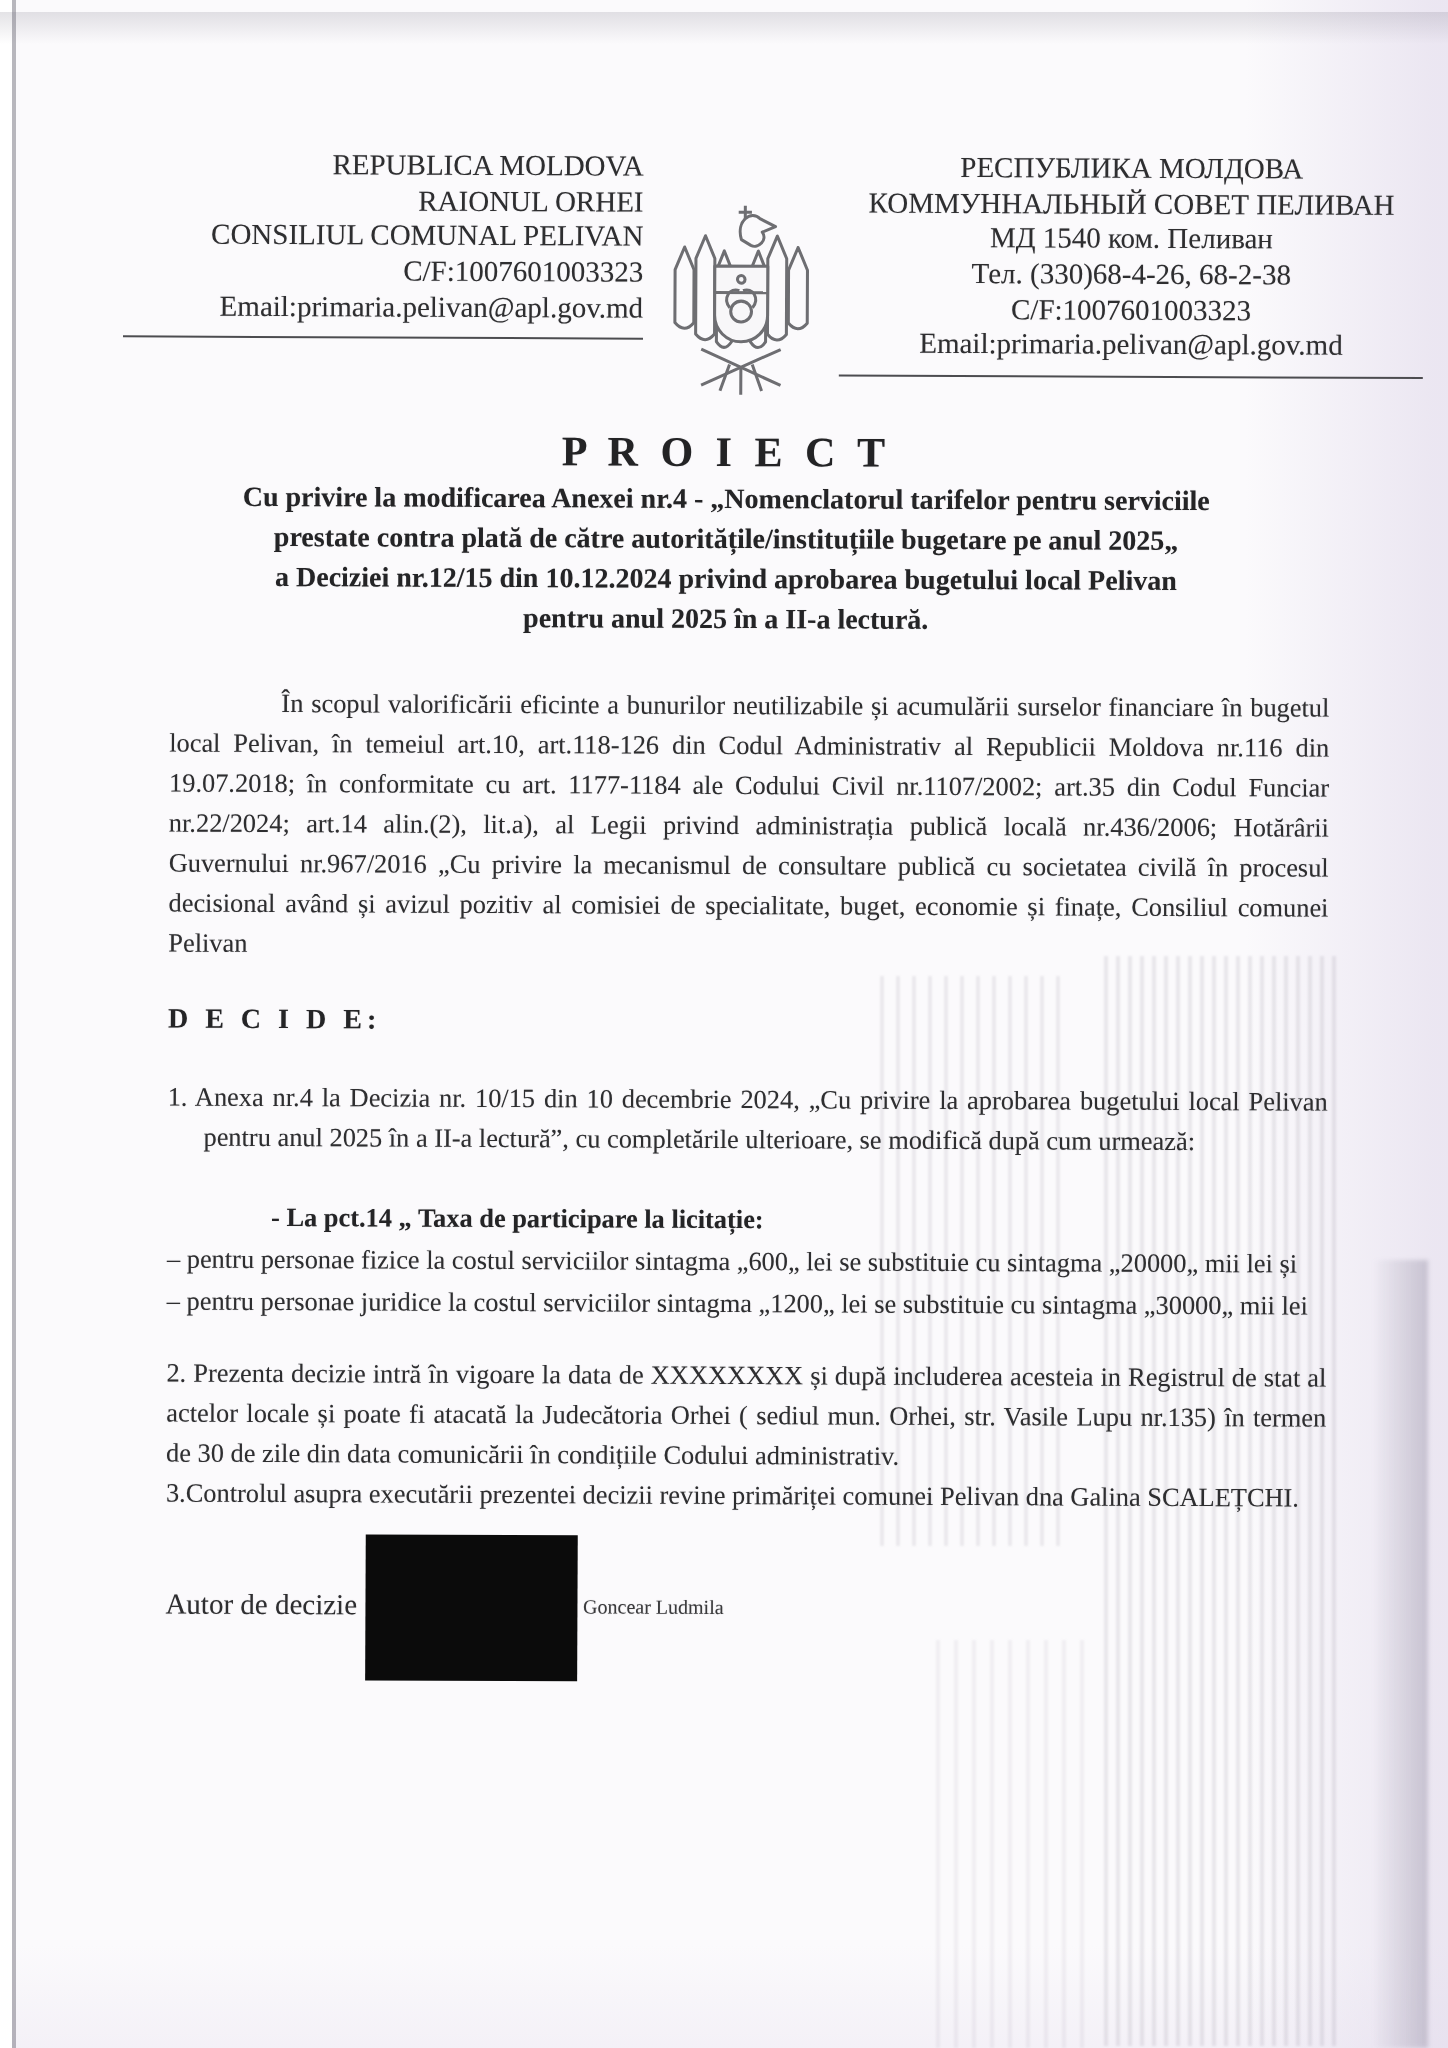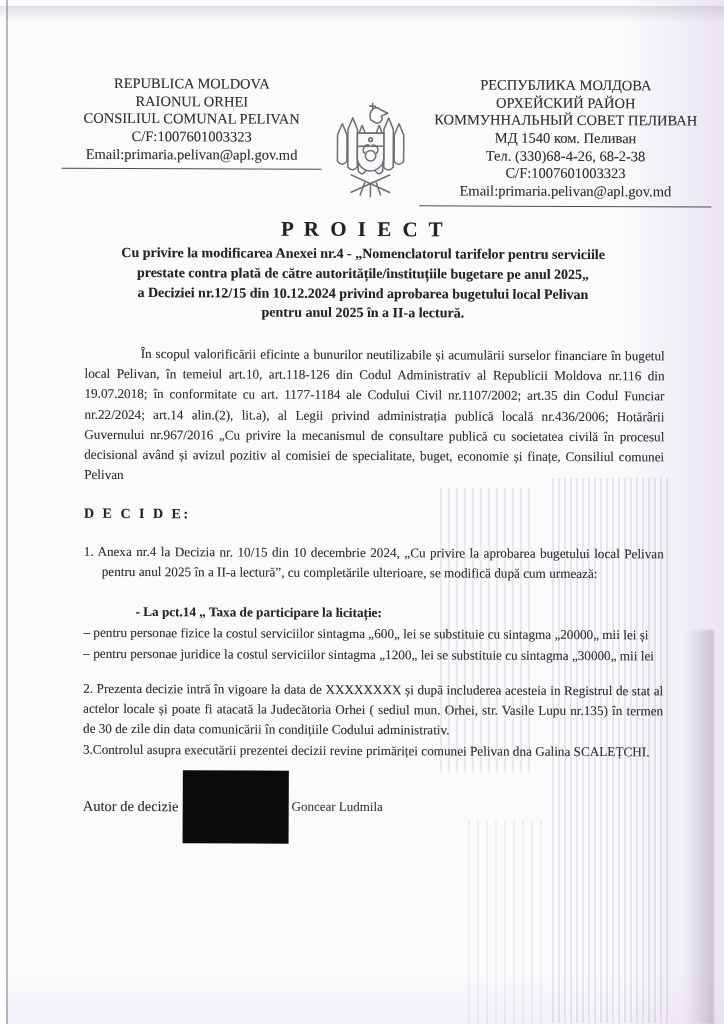--- a/index.html
+++ b/index.html
@@ -33,21 +33,21 @@
     background:repeating-linear-gradient(90deg, rgba(108,102,122,.13) 0 2px, transparent 2px 6px);}
   .streak-c{left:686px;top:630px;width:28px;height:394px;
     background:linear-gradient(90deg, transparent, rgba(96,90,115,.26));filter:blur(1px);}
   .streak-d{left:468px;top:820px;width:76px;height:204px;
     background:repeating-linear-gradient(90deg, rgba(108,102,122,.08) 0 2px, transparent 2px 9px);}
   
   .header{display:flex;align-items:flex-start;margin:0 20px 0 60px;}
   .header-col{font-size:14.5px;line-height:1.22;text-align:center;
     padding-bottom:5px;border-bottom:1.5px solid #4c4c50;}
   .header-col span{display:block;white-space:nowrap;}
-  .col-left{flex:0 0 260px;}
+  .col-left{flex:0 0 260px;text-align:right;}
   .col-right{flex:0 0 292px;}
   .col-emblem{flex:0 0 98px;display:flex;justify-content:center;}
   .col-emblem svg{margin-top:23px;}
   
   .title{margin-top:11px;text-align:center;font-size:21px;font-weight:bold;
     letter-spacing:3px;color:#232325;}
   .subtitle{margin-top:2px;text-align:center;font-size:14px;font-weight:bold;
     line-height:1.42;color:#242426;}
   .subtitle span{display:block;}
   
@@ -57,21 +57,21 @@
   .item1{margin-top:18px;padding-left:18px;text-indent:-18px;}
   .pct14{margin-top:20px;margin-left:52px;font-weight:bold;color:#242426;}
   .bullet{margin-top:1px;}
   .p2{margin-top:15px;}
   .p3{margin-top:0;}
   .bold{font-weight:normal;}
   
   .sig-row{display:flex;align-items:center;margin:10px 60px 0 84px;font-size:14.5px;}
   .sig-label{flex:0 0 auto;}
   .redaction{width:106px;height:73px;background:#0b0b0b;margin-left:4px;}
-  .sig-name{margin-left:3px;font-size:13px;color:#3a3a3c;}
+  .sig-name{margin-left:3px;font-size:10px;color:#3a3a3c;}
 </style>
 </head>
 <body>
 
 <div class="page">
 
   <div class="artifact scan-left-white"></div>
   <div class="artifact scan-left-line"></div>
   <div class="artifact scan-top-band"></div>
   <div class="artifact streak streak-a"></div>
@@ -112,21 +112,20 @@
           <line x1="31" y1="50" x2="59" y2="50"></line>
 
           <circle cx="45" cy="43" r="2"></circle>
           <path d="M39,58 c-4,-5 0,-11 5,-9 M51,58 c4,-5 0,-11 -5,-9"></path>
           <circle cx="45" cy="60" r="5.5"></circle>
         </svg>
       </div>
 
       <div class="header-col col-right">
         <span>РЕСПУБЛИКА МОЛДОВА</span>
-        <span>ОРХЕЙСКИЙ РАЙОН</span>
         <span>КОММУННАЛЬНЫЙ СОВЕТ ПЕЛИВАН</span>
         <span>МД 1540 ком. Пеливан</span>
         <span>Тел. (330)68-4-26, 68-2-38</span>
         <span>C/F:1007601003323</span>
         <span>Email:primaria.pelivan@apl.gov.md</span>
       </div>
     </div>
 
     <div class="title">P R O I E C T</div>
     <div class="subtitle">

